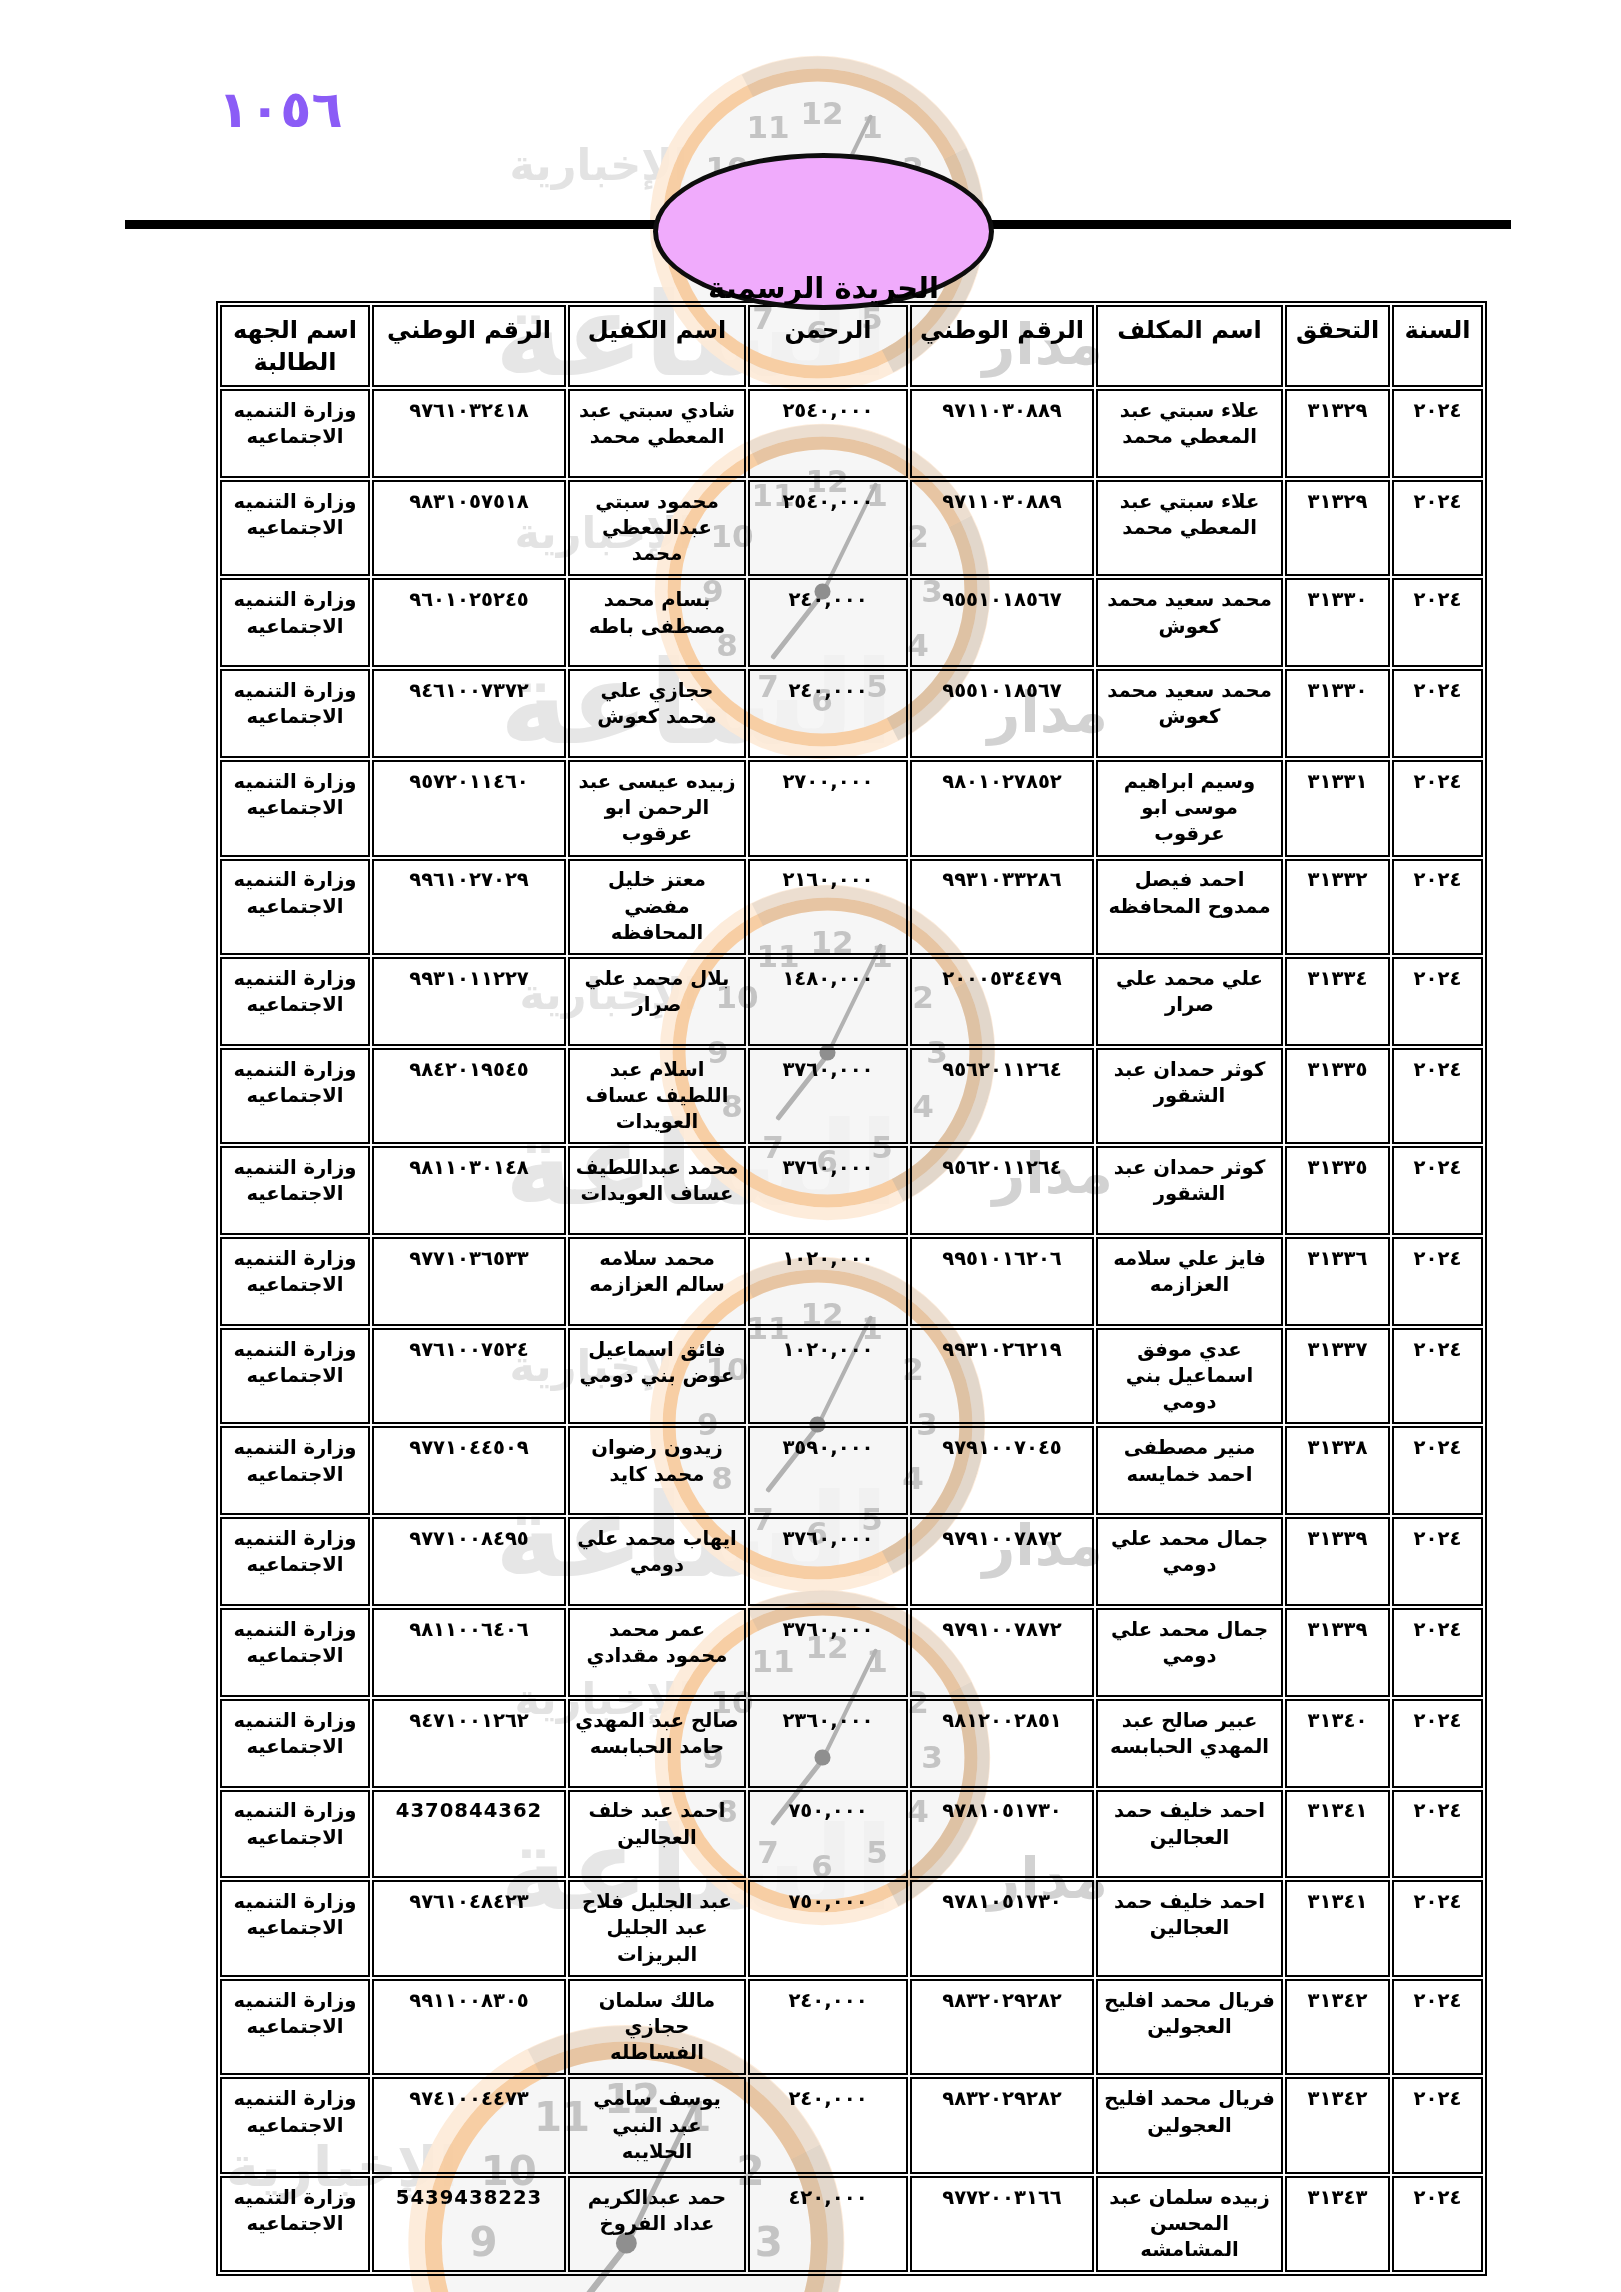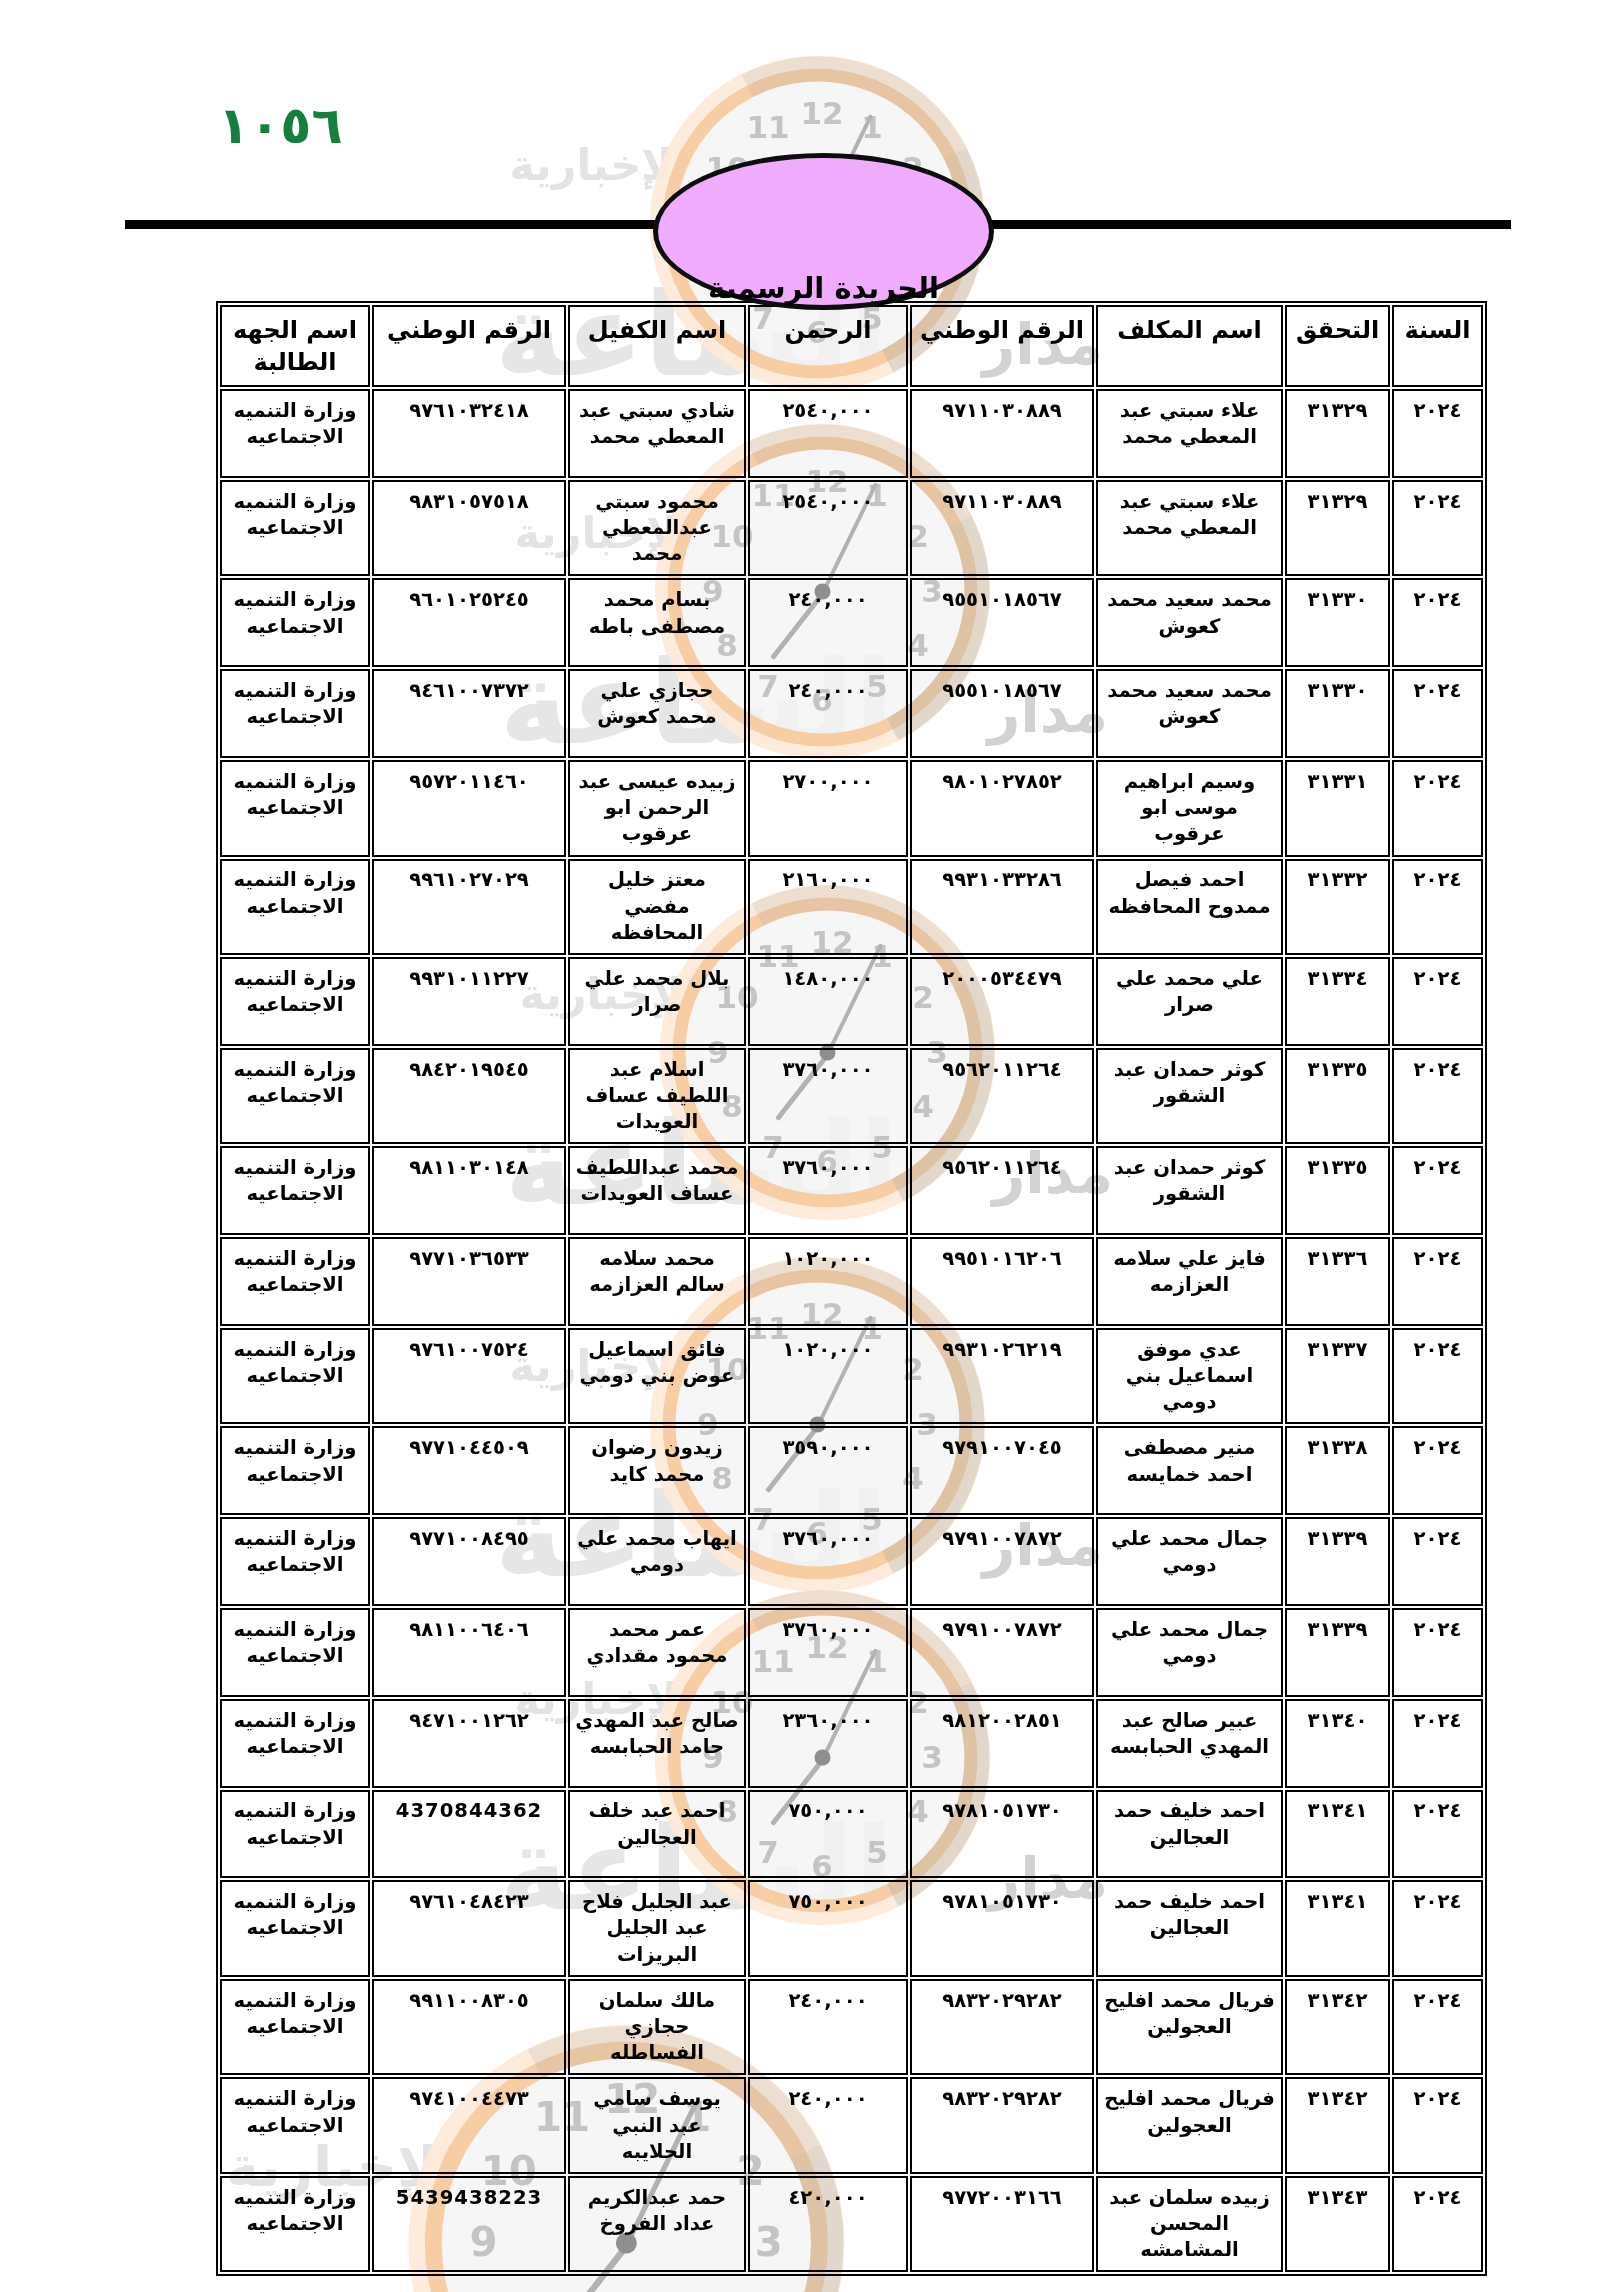--- a/index.html
+++ b/index.html
@@ -36,22 +36,22 @@
     border-top-color:rgba(165,165,165,.18); transform:rotate(18deg);
   }
   .wm-hand { position:absolute; left:50%; top:50%; background:#b2b2b2; transform-origin:0 50%; border-radius:2px; }
   .wm-hand.minute { width:123px; height:3.9px; transform:rotate(-64deg); }
   .wm-hand.hour   { width:82px;  height:4.9px; transform:rotate(128deg); }
   .wm-dot { position:absolute; left:50%; top:50%; width:15.7px; height:15.7px; margin:-7.8px 0 0 -7.8px;
             border-radius:50%; background:#8f8f8f; }
 
   
   .page-number {
-    position:absolute; left:218px; top:96px; z-index:3;
-    font-size:51px; font-weight:bold; letter-spacing:7.8px; color:#15803d;
+    position:absolute; left:218px; top:80px; z-index:3;
+    font-size:51px; font-weight:bold; letter-spacing:7.8px; color:#8b5cf6;
   }
   .rule { position:absolute; left:125px; top:220px; width:1386px; height:8.8px; background:#000; z-index:1; }
   .banner {
     position:absolute; left:653px; top:153px; width:331px; height:147px; z-index:2;
     background:#f0abfc; border:5.9px solid #0d0d0d; border-radius:50%;
     display:flex; align-items:flex-end; justify-content:center;
   }
   .banner-title { font-size:29px; font-weight:bold; color:#000; }
 
   

